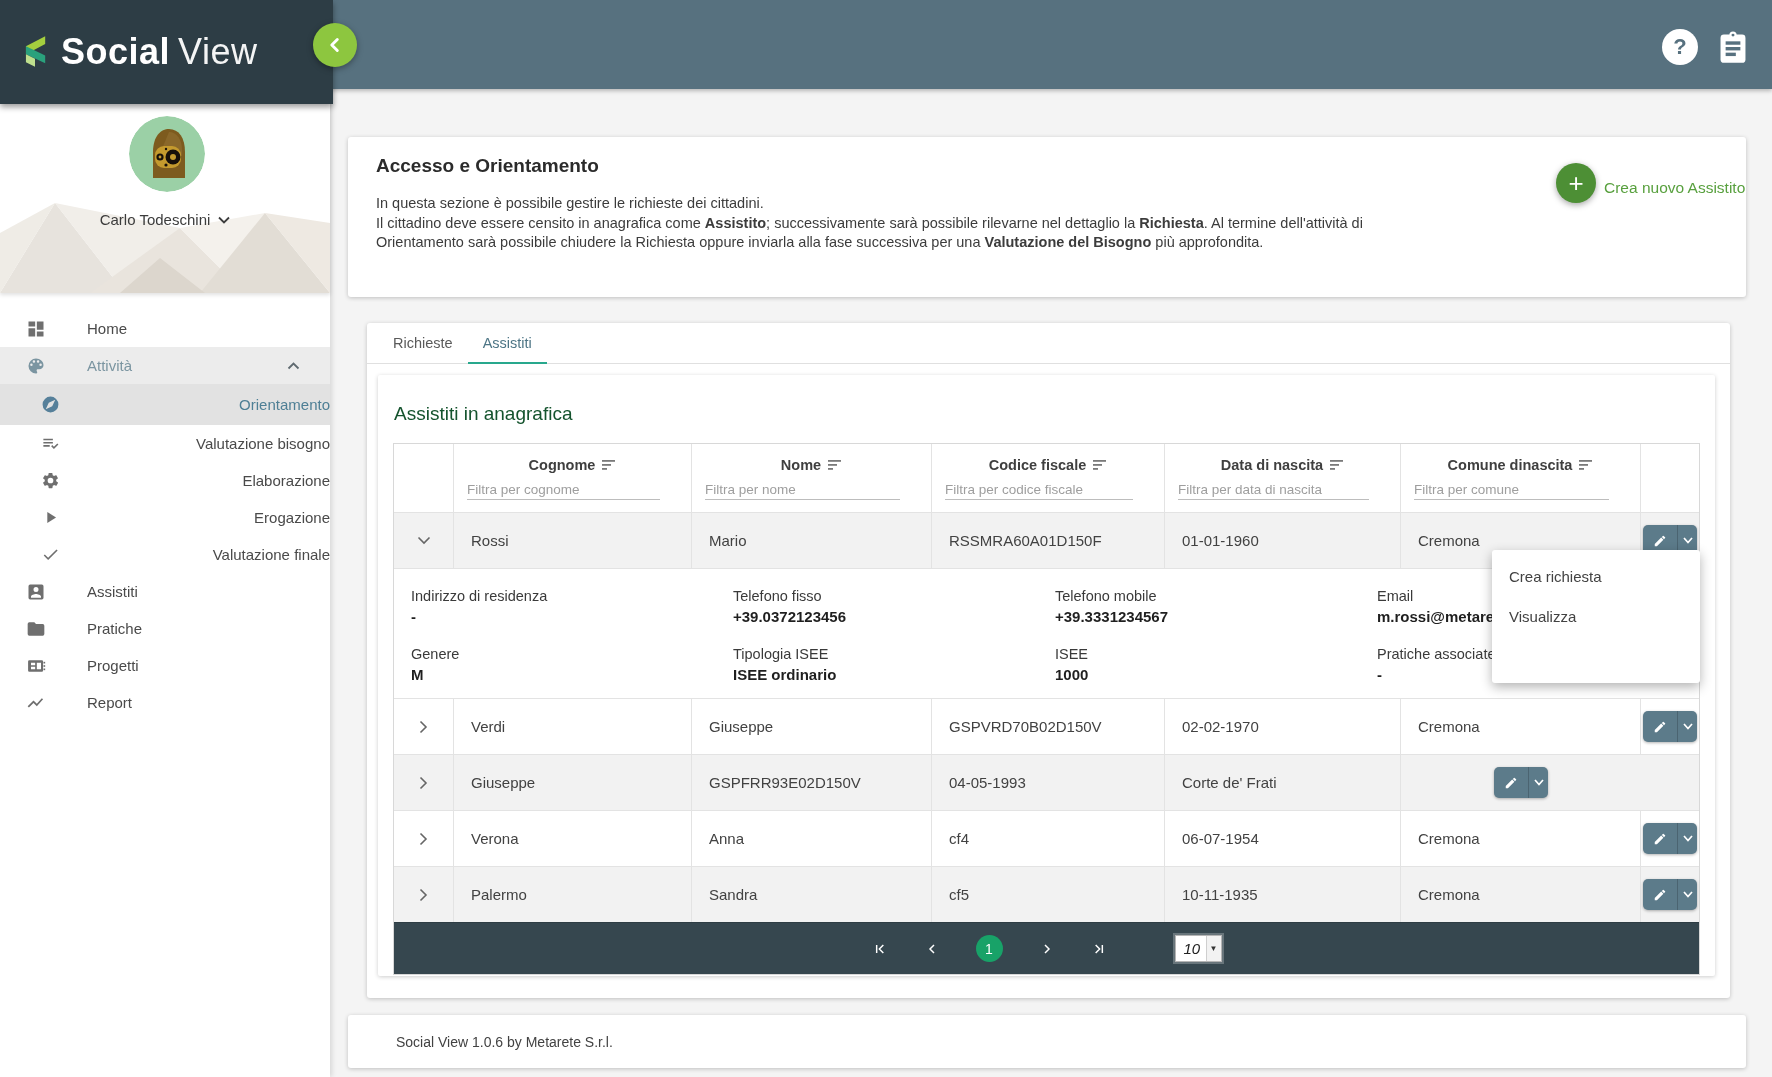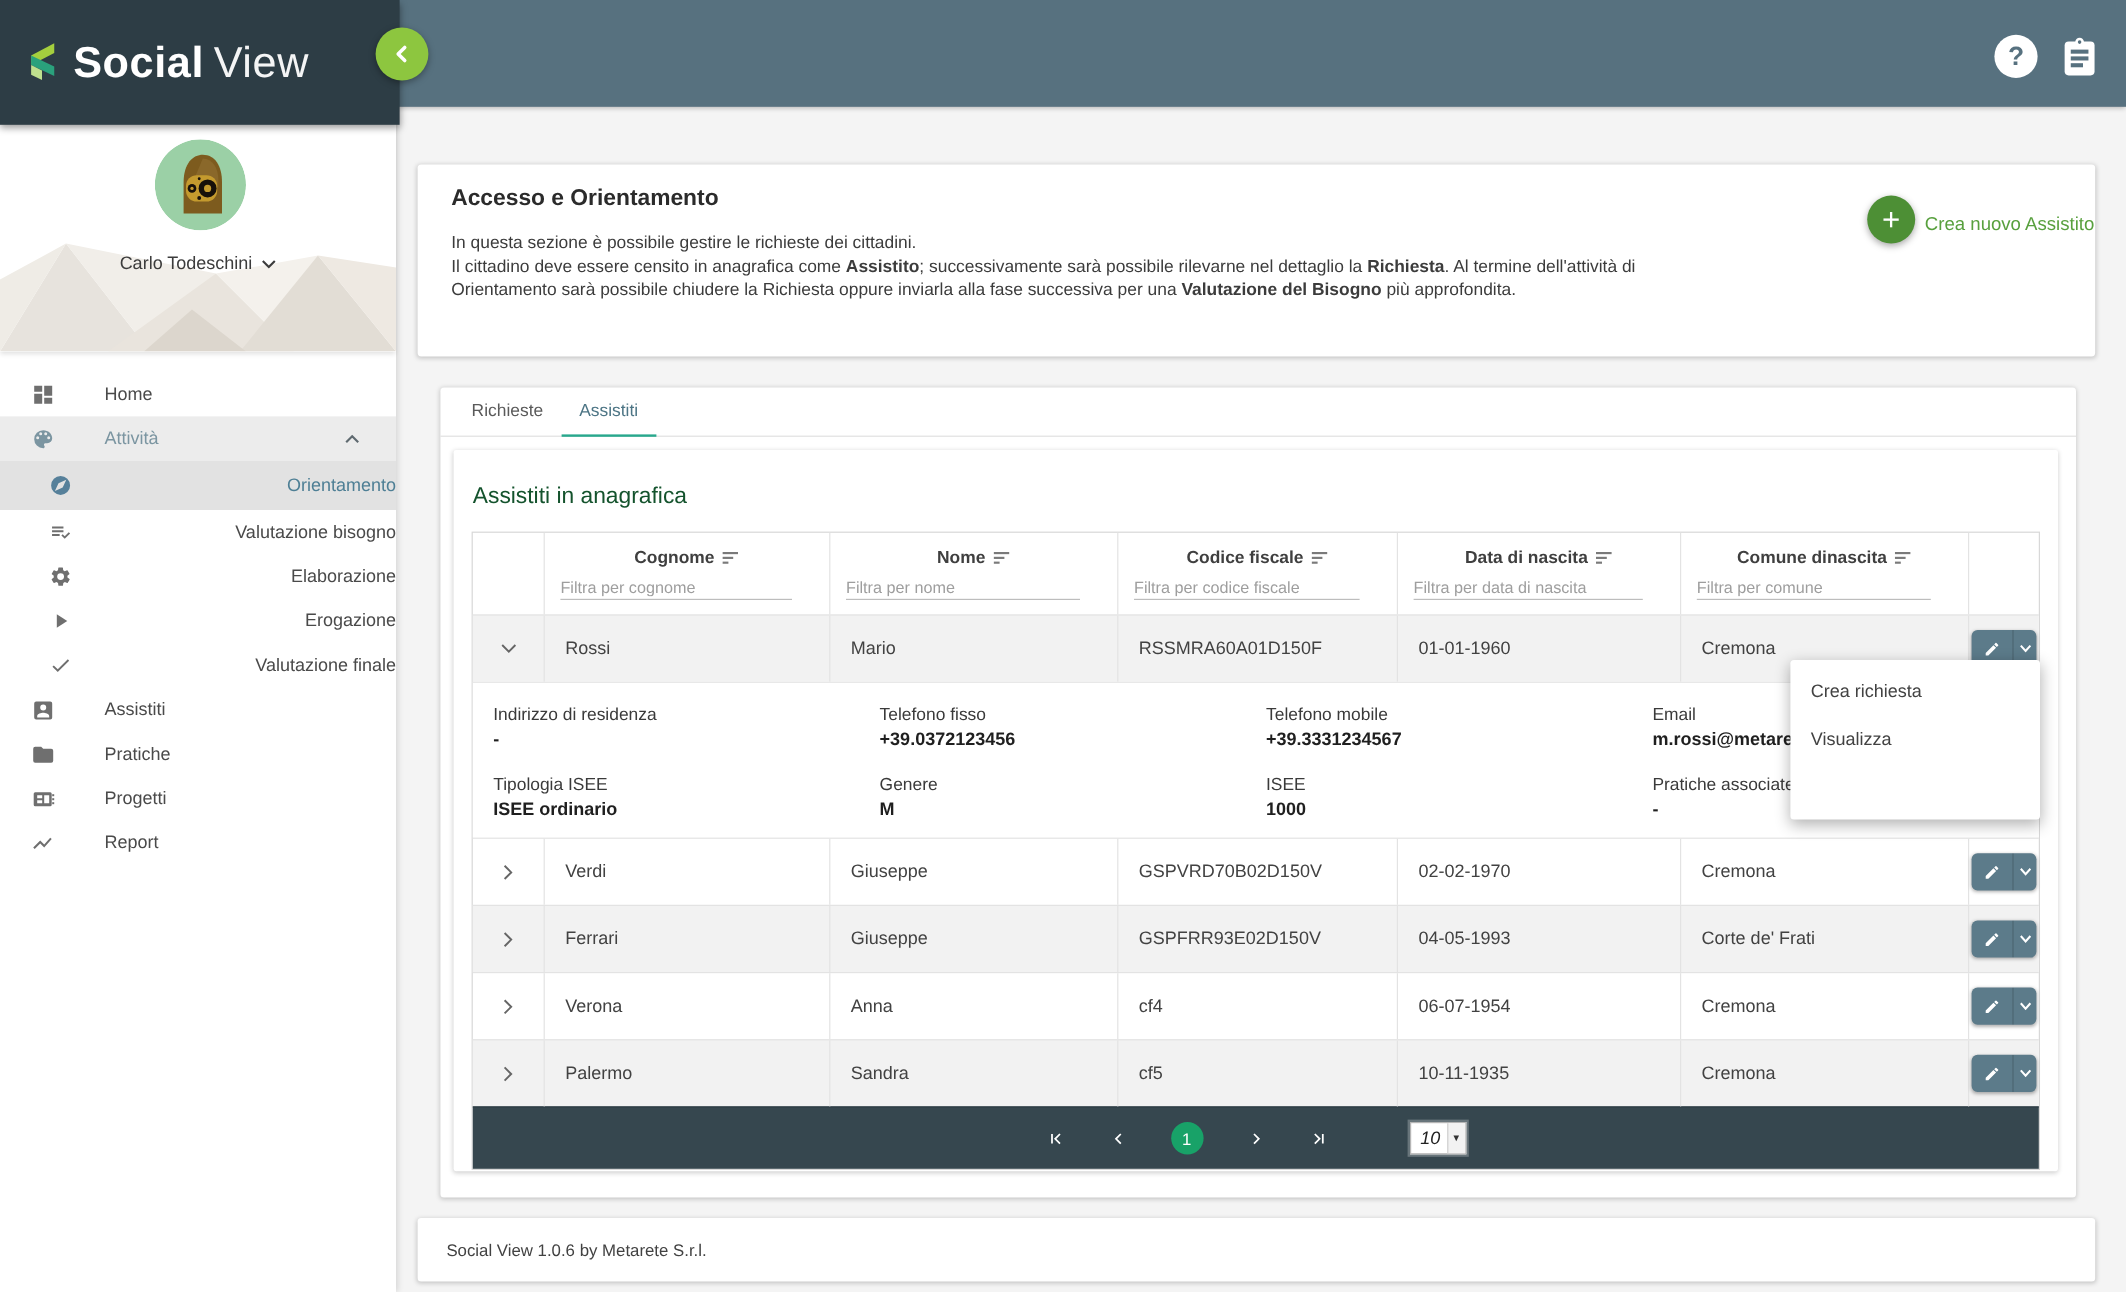--- a/index.html
+++ b/index.html
@@ -79,21 +79,21 @@
   .pg-current{width:27px;height:27px;border-radius:50%;background:#18a268;color:#fff;font-size:14px;display:flex;align-items:center;justify-content:center;cursor:pointer;}
   .pg-size{margin-left:32px;width:47px;height:27px;background:#fff;border:1px solid #b5b5b5;display:flex;align-items:stretch;cursor:pointer;box-shadow:0 0 0 2px rgba(255,255,255,.25);}
   .pg-size .val{flex:1;display:flex;align-items:center;padding-left:8px;font-size:15px;color:#222;font-style:italic;}
   .pg-size .arr{width:15px;border-left:1px solid #cfcfcf;background:#f2f2f2;display:flex;align-items:center;justify-content:center;font-size:8px;color:#333;}
 
   
   .row-menu{position:absolute;left:1492px;top:550px;width:208px;height:133px;background:#fff;border-radius:3px;box-shadow:0 4px 12px rgba(0,0,0,.3);z-index:20;padding-top:7px;}
   .row-menu-item{height:40px;line-height:40px;padding-left:17px;font-size:15px;color:#424242;cursor:pointer;}
 
   
-  .footer-card{left:348px;top:1015px;width:1398px;height:53px;display:flex;align-items:center;padding-left:24px;font-size:14px;color:#424242;}
+  .footer-card{left:348px;top:1015px;width:1398px;height:53px;display:flex;align-items:center;padding-left:48px;font-size:14px;color:#424242;}
 </style>
 </head>
 <body>
 
 <div class="app">
 
   <div class="header"></div>
 
   <div class="logo-box">
     <svg width="28" height="34" viewBox="0 0 24 30">
@@ -394,26 +394,26 @@
             </div>
           <div class="dfield">
               <div class="dlabel">Telefono mobile</div>
               <div class="dvalue">+39.3331234567</div>
             </div>
           <div class="dfield">
               <div class="dlabel">Email</div>
               <div class="dvalue">m.rossi@metarete.it</div>
             </div>
           <div class="dfield">
+              <div class="dlabel">Genere</div>
+              <div class="dvalue">M</div>
+            </div>
+          <div class="dfield">
               <div class="dlabel">Tipologia ISEE</div>
               <div class="dvalue">ISEE ordinario</div>
-            </div>
-          <div class="dfield">
-              <div class="dlabel">Genere</div>
-              <div class="dvalue">M</div>
             </div>
           <div class="dfield">
               <div class="dlabel">ISEE</div>
               <div class="dvalue">1000</div>
             </div>
           <div class="dfield">
               <div class="dlabel">Pratiche associate</div>
               <div class="dvalue">-</div>
             </div>
         </div>
@@ -449,21 +449,20 @@
         </div>
 
         <div class="trow brow alt">
           <div class="cell ctr">
               <span class="expander">
                 <svg width="9" height="14" viewBox="0 0 9 14">
                   <path d="M1.5 1.5 L7 7 L1.5 12.5" fill="none" stroke="#666" stroke-width="1.6"></path>
                 </svg>
               </span>
             </div>
-          <div class="cell">Ferrari</div>
           <div class="cell">Giuseppe</div>
           <div class="cell">GSPFRR93E02D150V</div>
           <div class="cell">04-05-1993</div>
           <div class="cell">Corte de' Frati</div>
           <div class="cell ctr">
             <div class="act-btn">
               <span class="pz">
                   <svg width="14" height="14" viewBox="0 0 24 24" fill="#fff">
                     <path d="M3 17.25V21h3.75L17.81 9.94l-3.75-3.75L3 17.25zM20.71 7.04a1 1 0 0 0 0-1.41l-2.34-2.34a1 1 0 0 0-1.41 0l-1.83 1.83 3.75 3.75 1.83-1.83z"></path>
                   </svg>

